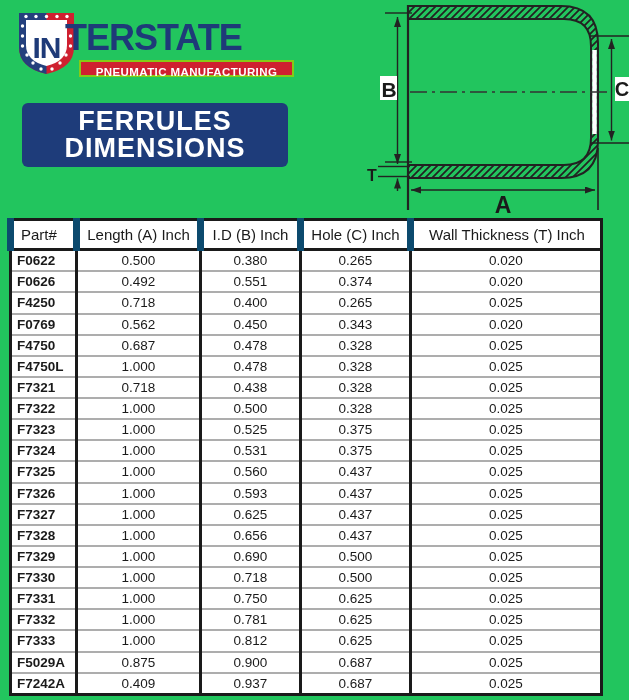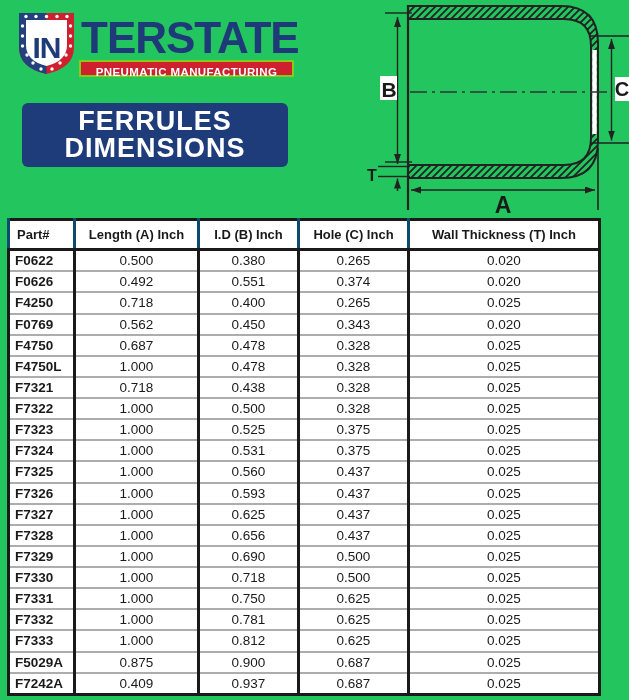--- a/index.html
+++ b/index.html
@@ -1,21 +1,21 @@
 <!DOCTYPE html>
 <html><head>
 <meta charset="utf-8">
 <style>
   html,body{margin:0;padding:0;background:#ffffff;}
   .page{position:relative;width:629px;height:700px;background:#22c55e;overflow:hidden;
         font-family:"Liberation Sans", sans-serif;color:#1a1a1a;}
 
   
   .shield-svg{position:absolute;left:15px;top:10px;}
-  .wordmark{position:absolute;left:81px;top:17px;font-size:44px;font-weight:bold;
+  .wordmark{position:absolute;left:65px;top:17px;font-size:36px;font-weight:bold;
             letter-spacing:-1px;color:#1e3a78;line-height:42px;white-space:nowrap;}
   .tagline-band{position:absolute;left:79px;top:60px;width:215px;height:17px;
             background:#cf2030;border:2px solid #84cc16;box-sizing:border-box;
             text-align:center;}
   .tagline-band span{color:#ffffff;font-size:11.5px;font-weight:bold;letter-spacing:0.4px;
             line-height:15px;white-space:nowrap;}
 
   
   .title-box{position:absolute;left:22px;top:103px;width:266px;height:64px;
             background:#1e3c7a;border-radius:6px;text-align:center;
@@ -24,22 +24,22 @@
             line-height:27px;}
 
   
   .diagram{position:absolute;left:358px;top:0px;}
   .dim-label{font-family:"Liberation Sans", sans-serif;font-weight:bold;fill:#1a1a1a;}
 
   
   table.dims{position:absolute;left:7px;top:218px;width:591px;height:478px;
             border-collapse:collapse;table-layout:fixed;
             border:3px solid #1a1a1a;}
-  table.dims th{border-left:3px solid #0c4a6e;border-bottom:3px solid #1a1a1a;
-            font-size:13px;font-weight:bold;text-align:center;height:27px;
+  table.dims th{border-left:7px solid #0c4a6e;border-bottom:3px solid #1a1a1a;
+            font-size:15px;font-weight:normal;text-align:center;height:27px;
             padding:0;vertical-align:middle;background:#ffffff;}
   table.dims th.part{text-align:left;padding-left:7px;}
   table.dims td{border-left:3px solid #1a1a1a;border-top:2px solid #adadad;
             font-size:13.5px;text-align:center;padding:0;vertical-align:middle;
             background:#ffffff;}
   table.dims td.part{font-weight:bold;text-align:left;padding-left:5px;}
 </style>
 </head>
 <body>
 

